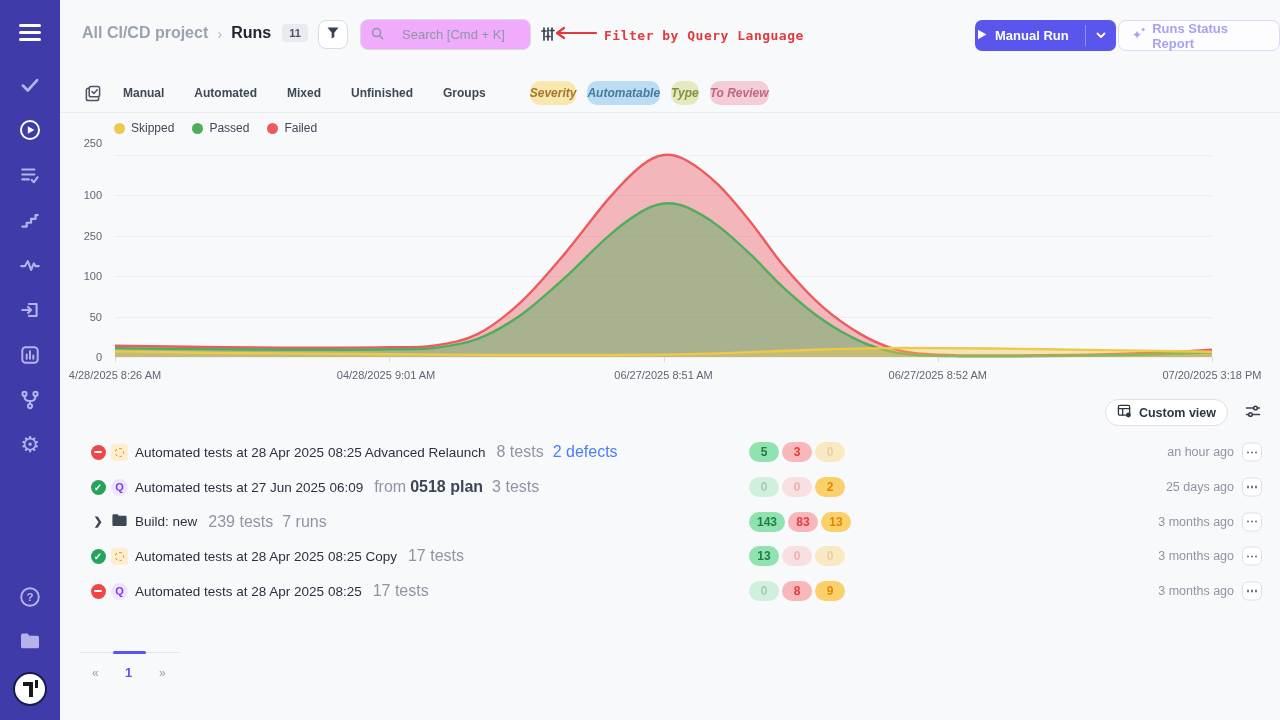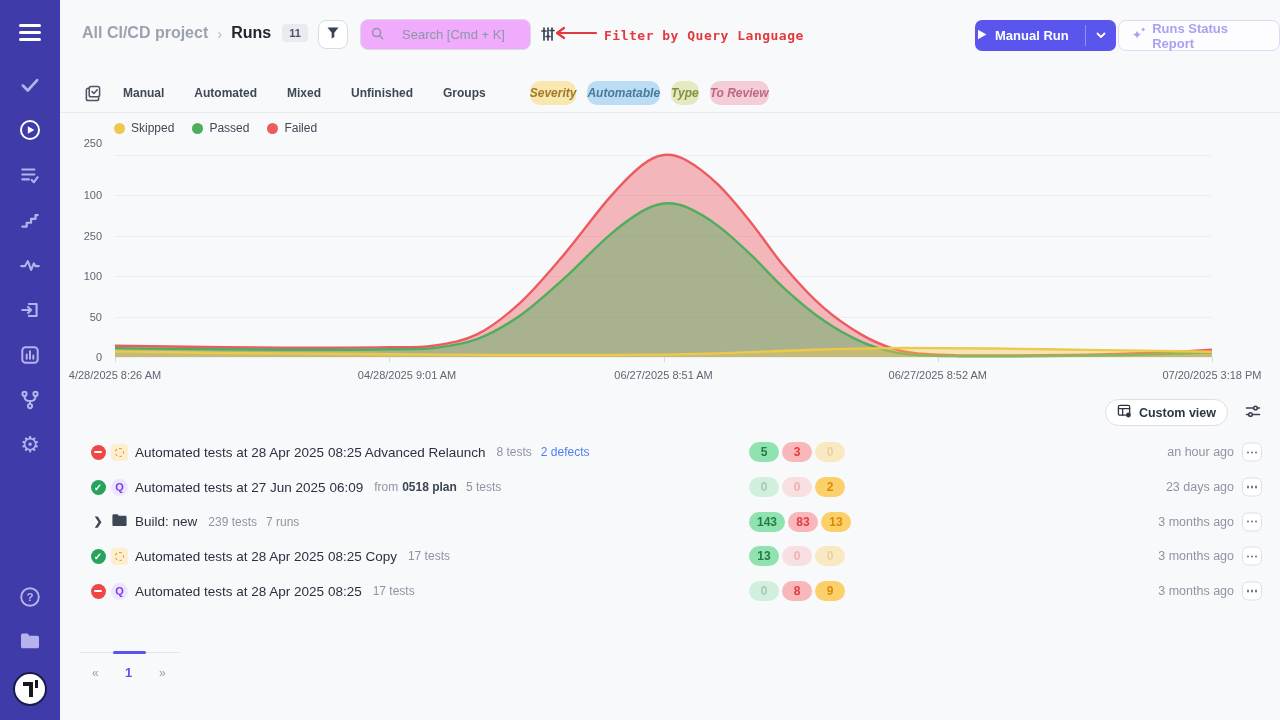--- a/index.html
+++ b/index.html
@@ -74,21 +74,21 @@
   .st-circle { width:15px; height:15px; border-radius:50%; position:relative; }
   .st-failed { background:#ef4746; }
   .st-failed::after { content:""; position:absolute; left:3.5px; top:6.5px; width:8px; height:2px; background:#fff; border-radius:1px; }
   .st-passed { background:#27a35d; }
   .st-passed::after { content:"✓"; position:absolute; left:0; top:0; width:15px; height:15px; color:#fff; font-size:10px; font-weight:700; display:flex; align-items:center; justify-content:center; }
   .ic-relaunch { width:17px; height:17px; border-radius:4px; background:#fcefd0; display:flex; align-items:center; justify-content:center; }
   .ic-relaunch i { width:9px; height:9px; border:1.6px dashed #e0920c; border-radius:50%; }
   .ic-plan { width:17px; height:17px; border-radius:50%; background:#ece6fc; display:flex; align-items:center; justify-content:center; font-size:11px; font-weight:700; color:#7c3aed; }
   .ic-chevron { font-size:11px; color:#3f4856; font-weight:700; }
   .run-title { font-size:13.5px; color:#2a3240; white-space:nowrap; }
-  .run-meta { display:flex; gap:9px; margin-left:11px; font-size:12px; color:#8d95a3; white-space:nowrap; align-items:baseline; }
+  .run-meta { display:flex; gap:9px; margin-left:11px; font-size:16px; color:#8d95a3; white-space:nowrap; align-items:baseline; }
   .run-meta .bold { color:#3d4654; font-weight:700; }
   .run-meta .link { color:#4c7ef3; }
   .counts { position:absolute; left:749px; top:50%; transform:translateY(-50%); display:flex; gap:3px; }
   .pill { min-width:30px; height:20px; border-radius:10px; display:flex; align-items:center; justify-content:center; font-size:12px; font-weight:700; padding:0 8px; }
   .pill.green  { background:#90e2ae; color:#1f7d47; }
   .pill.red    { background:#f8b7ba; color:#e23a3e; }
   .pill.yellow { background:#fbd06a; color:#dd8906; }
   .pill.dim { opacity:.38; }
   .timeago { position:absolute; right:46px; top:50%; transform:translateY(-50%); font-size:12.5px; color:#8d95a3; white-space:nowrap; }
   .more-btn { position:absolute; right:18px; top:50%; transform:translateY(-50%); width:20px; height:19px; background:#fff; border:1px solid #dcdfe5; border-radius:6px; display:flex; align-items:center; justify-content:center; gap:1.5px; cursor:pointer; }
@@ -319,21 +319,21 @@
       <path d="M0,198.688 C9.1,198.8 36.6,199.2 54.9,199.5 C73.1,199.8 91.4,200.1 109.7,200.3 C128.0,200.5 146.3,200.6 164.5,200.7 C182.8,200.8 201.1,200.8 219.4,200.7 C237.7,200.6 257.8,200.6 274.3,200.3 C290.7,200.0 303.5,200.8 318.1,198.7 C332.8,196.5 347.4,194.6 362.0,187.4 C376.6,180.1 391.3,168.5 405.9,155.1 C420.5,141.6 435.1,123.8 449.8,106.6 C464.4,89.3 480.9,66.3 493.7,51.6 C506.4,37.0 517.4,25.8 526.6,18.5 C535.7,11.2 541.2,8.9 548.5,8.0 C555.8,7.1 561.3,7.9 570.4,12.8 C579.6,17.8 592.4,27.4 603.4,37.9 C614.3,48.4 625.3,62.3 636.3,75.9 C647.2,89.5 657.3,105.5 669.2,119.5 C681.1,133.5 694.8,148.6 707.6,159.9 C720.4,171.2 734.1,180.4 746.0,187.4 C757.8,194.4 768.8,198.7 778.9,201.9 C788.9,205.2 795.3,205.7 806.3,206.8 C817.3,207.8 829.1,208.1 844.7,208.4 C860.2,208.7 881.3,208.5 899.5,208.4 C917.8,208.3 936.1,208.2 954.4,208.0 C972.7,207.7 992.8,207.2 1009.2,206.8 C1025.7,206.3 1038.5,205.8 1053.1,205.2 C1067.7,204.5 1089.7,203.1 1097.0,202.7 L1097,210 L0,210 Z" fill="rgba(236,91,95,0.42)"></path>
       <path d="M0,198.688 C9.1,198.8 36.6,199.2 54.9,199.5 C73.1,199.8 91.4,200.1 109.7,200.3 C128.0,200.5 146.3,200.6 164.5,200.7 C182.8,200.8 201.1,200.8 219.4,200.7 C237.7,200.6 257.8,200.6 274.3,200.3 C290.7,200.0 303.5,200.8 318.1,198.7 C332.8,196.5 347.4,194.6 362.0,187.4 C376.6,180.1 391.3,168.5 405.9,155.1 C420.5,141.6 435.1,123.8 449.8,106.6 C464.4,89.3 480.9,66.3 493.7,51.6 C506.4,37.0 517.4,25.8 526.6,18.5 C535.7,11.2 541.2,8.9 548.5,8.0 C555.8,7.1 561.3,7.9 570.4,12.8 C579.6,17.8 592.4,27.4 603.4,37.9 C614.3,48.4 625.3,62.3 636.3,75.9 C647.2,89.5 657.3,105.5 669.2,119.5 C681.1,133.5 694.8,148.6 707.6,159.9 C720.4,171.2 734.1,180.4 746.0,187.4 C757.8,194.4 768.8,198.7 778.9,201.9 C788.9,205.2 795.3,205.7 806.3,206.8 C817.3,207.8 829.1,208.1 844.7,208.4 C860.2,208.7 881.3,208.5 899.5,208.4 C917.8,208.3 936.1,208.2 954.4,208.0 C972.7,207.7 992.8,207.2 1009.2,206.8 C1025.7,206.3 1038.5,205.8 1053.1,205.2 C1067.7,204.5 1089.7,203.1 1097.0,202.7" fill="none" stroke="#ec5b5f" stroke-width="2.4"></path>
       <path d="M0,201.112 C9.1,201.2 36.6,201.7 54.9,201.9 C73.1,202.1 91.4,202.2 109.7,202.3 C128.0,202.5 146.3,202.7 164.5,202.7 C182.8,202.8 201.1,202.8 219.4,202.7 C237.7,202.7 257.8,202.6 274.3,202.3 C290.7,202.1 303.5,202.8 318.1,201.1 C332.8,199.4 347.4,197.7 362.0,192.2 C376.6,186.7 391.3,178.2 405.9,168.0 C420.5,157.7 435.1,144.0 449.8,130.8 C464.4,117.6 480.9,99.8 493.7,88.8 C506.4,77.8 517.4,69.9 526.6,64.6 C535.7,59.2 541.2,57.3 548.5,56.5 C555.8,55.7 561.3,55.9 570.4,59.7 C579.6,63.5 592.4,71.0 603.4,79.1 C614.3,87.2 625.3,97.8 636.3,108.2 C647.2,118.6 657.3,130.5 669.2,141.3 C681.1,152.1 694.8,163.9 707.6,172.8 C720.4,181.7 734.1,189.3 746.0,194.6 C757.8,200.0 768.8,202.9 778.9,205.2 C788.9,207.4 795.3,207.7 806.3,208.4 C817.3,209.1 829.1,209.1 844.7,209.2 C860.2,209.3 881.3,209.3 899.5,209.2 C917.8,209.1 936.1,209.0 954.4,208.8 C972.7,208.6 992.8,208.3 1009.2,208.0 C1025.7,207.6 1038.5,207.2 1053.1,206.8 C1067.7,206.3 1089.7,205.4 1097.0,205.2 L1097,210 L0,210 Z" fill="rgba(79,174,92,0.45)"></path>
       <path d="M0,201.112 C9.1,201.2 36.6,201.7 54.9,201.9 C73.1,202.1 91.4,202.2 109.7,202.3 C128.0,202.5 146.3,202.7 164.5,202.7 C182.8,202.8 201.1,202.8 219.4,202.7 C237.7,202.7 257.8,202.6 274.3,202.3 C290.7,202.1 303.5,202.8 318.1,201.1 C332.8,199.4 347.4,197.7 362.0,192.2 C376.6,186.7 391.3,178.2 405.9,168.0 C420.5,157.7 435.1,144.0 449.8,130.8 C464.4,117.6 480.9,99.8 493.7,88.8 C506.4,77.8 517.4,69.9 526.6,64.6 C535.7,59.2 541.2,57.3 548.5,56.5 C555.8,55.7 561.3,55.9 570.4,59.7 C579.6,63.5 592.4,71.0 603.4,79.1 C614.3,87.2 625.3,97.8 636.3,108.2 C647.2,118.6 657.3,130.5 669.2,141.3 C681.1,152.1 694.8,163.9 707.6,172.8 C720.4,181.7 734.1,189.3 746.0,194.6 C757.8,200.0 768.8,202.9 778.9,205.2 C788.9,207.4 795.3,207.7 806.3,208.4 C817.3,209.1 829.1,209.1 844.7,209.2 C860.2,209.3 881.3,209.3 899.5,209.2 C917.8,209.1 936.1,209.0 954.4,208.8 C972.7,208.6 992.8,208.3 1009.2,208.0 C1025.7,207.6 1038.5,207.2 1053.1,206.8 C1067.7,206.3 1089.7,205.4 1097.0,205.2" fill="none" stroke="#4fae5c" stroke-width="2.4"></path>
       <path d="M0,204.344 C9.1,204.5 36.6,204.9 54.9,205.2 C73.1,205.4 91.4,205.8 109.7,206.0 C128.0,206.2 146.3,206.2 164.5,206.4 C182.8,206.5 201.1,206.6 219.4,206.8 C237.7,206.9 256.0,207.0 274.3,207.2 C292.5,207.3 310.8,207.4 329.1,207.6 C347.4,207.7 365.7,207.9 383.9,208.0 C402.2,208.0 420.5,208.0 438.8,208.0 C457.1,208.0 475.4,208.0 493.7,208.0 C511.9,207.9 530.2,207.8 548.5,207.6 C566.8,207.3 585.1,206.9 603.4,206.4 C621.6,205.8 639.9,205.0 658.2,204.3 C676.5,203.7 694.8,202.9 713.1,202.3 C731.3,201.8 749.6,201.3 767.9,201.1 C786.2,200.9 804.5,201.0 822.8,201.1 C841.0,201.2 859.3,201.3 877.6,201.5 C895.9,201.7 914.2,202.1 932.4,202.3 C950.7,202.6 969.0,202.9 987.3,203.1 C1005.6,203.4 1023.9,203.7 1042.1,203.9 C1060.4,204.2 1087.9,204.6 1097.0,204.7 L1097,210 L0,210 Z" fill="rgba(238,200,74,0.40)"></path>
       <path d="M0,204.344 C9.1,204.5 36.6,204.9 54.9,205.2 C73.1,205.4 91.4,205.8 109.7,206.0 C128.0,206.2 146.3,206.2 164.5,206.4 C182.8,206.5 201.1,206.6 219.4,206.8 C237.7,206.9 256.0,207.0 274.3,207.2 C292.5,207.3 310.8,207.4 329.1,207.6 C347.4,207.7 365.7,207.9 383.9,208.0 C402.2,208.0 420.5,208.0 438.8,208.0 C457.1,208.0 475.4,208.0 493.7,208.0 C511.9,207.9 530.2,207.8 548.5,207.6 C566.8,207.3 585.1,206.9 603.4,206.4 C621.6,205.8 639.9,205.0 658.2,204.3 C676.5,203.7 694.8,202.9 713.1,202.3 C731.3,201.8 749.6,201.3 767.9,201.1 C786.2,200.9 804.5,201.0 822.8,201.1 C841.0,201.2 859.3,201.3 877.6,201.5 C895.9,201.7 914.2,202.1 932.4,202.3 C950.7,202.6 969.0,202.9 987.3,203.1 C1005.6,203.4 1023.9,203.7 1042.1,203.9 C1060.4,204.2 1087.9,204.6 1097.0,204.7" fill="none" stroke="#eec84a" stroke-width="2.4"></path>
     </svg>
   <div id="xticks-host">
       <div class="xtick" style="left: 115px;">4/28/2025 8:26 AM</div>
       <div class="xmark" style="left: 115px;"></div>
-      <div class="xtick" style="left: 407px;">04/28/2025 9:01 AM</div>
+      <div class="xtick" style="left: 386px;">04/28/2025 9:01 AM</div>
       <div class="xmark" style="left: 389.25px;"></div>
       <div class="xtick" style="left: 663.5px;">06/27/2025 8:51 AM</div>
       <div class="xmark" style="left: 663.5px;"></div>
       <div class="xtick" style="left: 937.75px;">06/27/2025 8:52 AM</div>
       <div class="xmark" style="left: 937.75px;"></div>
       <div class="xtick" style="left: 1212px;">07/20/2025 3:18 PM</div>
       <div class="xmark" style="left: 1212px;"></div>
     </div>
 
   <div class="btn-customview">
@@ -383,28 +383,28 @@
         <span class="slot1">
           <span class="st-circle st-passed"></span>
         </span>
         <span class="slot2">
           <span class="ic-plan">Q</span>
         </span>
         <span class="run-title">Automated tests at 27 Jun 2025 06:09</span>
         <span class="run-meta">
           <span>from</span>
           <span class="bold" style="margin-left: -5px;">0518 plan</span>
-          <span>5 tests</span>
+          <span>3 tests</span>
         </span>
         <span class="counts">
           <span class="pill green dim">0</span>
           <span class="pill red dim">0</span>
           <span class="pill yellow">2</span>
         </span>
-        <span class="timeago">23 days ago</span>
+        <span class="timeago">25 days ago</span>
         <span class="more-btn">
           <i></i>
           <i></i>
           <i></i>
         </span>
       </div>
       <div class="run-row">
         <span class="slot1">
           <span class="ic-chevron">❯</span>
         </span>

